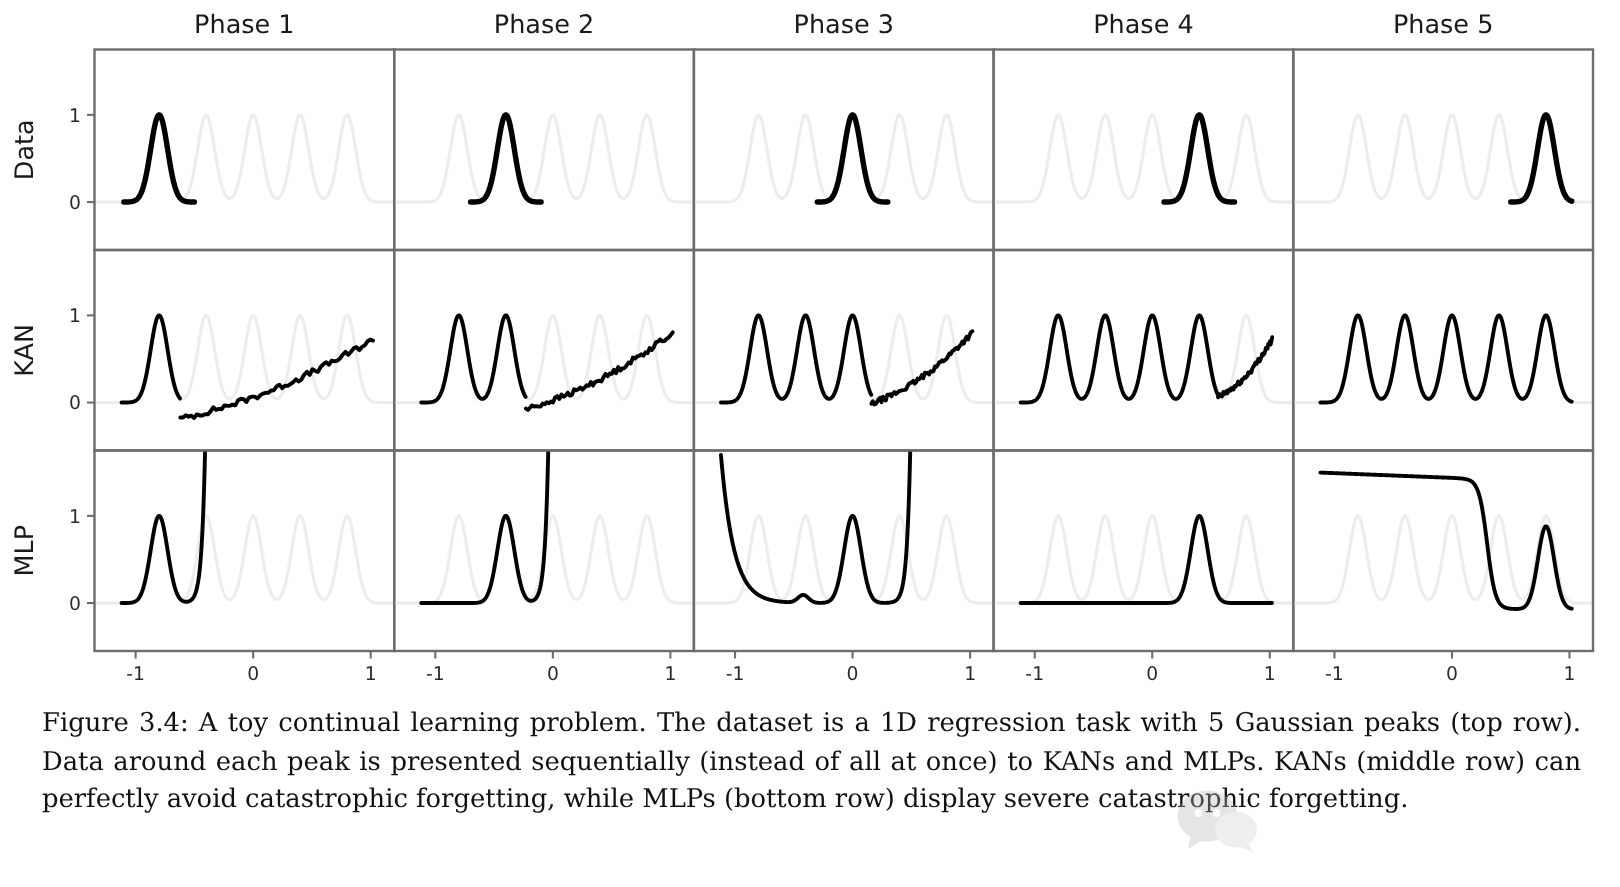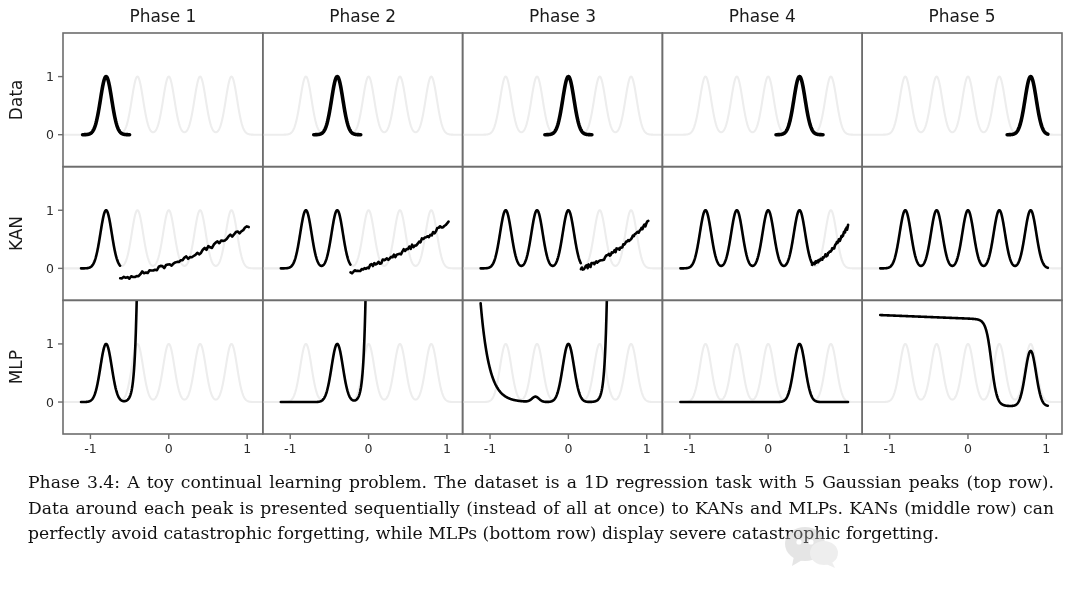--- a/index.html
+++ b/index.html
@@ -215,21 +215,21 @@
       <rect x="862.2" y="300.3333333333333" width="199.8" height="133.66666666666666" class="spine"></rect>
       <line x1="889.6235294117647" y1="434" x2="889.6235294117647" y2="439" class="tickmark"></line>
       <text x="889.6235294117647" y="453" class="ticklbl xtick">-1</text>
       <line x1="967.9764705882353" y1="434" x2="967.9764705882353" y2="439" class="tickmark"></line>
       <text x="967.9764705882353" y="453" class="ticklbl xtick">0</text>
       <line x1="1046.329411764706" y1="434" x2="1046.329411764706" y2="439" class="tickmark"></line>
       <text x="1046.329411764706" y="453" class="ticklbl xtick">1</text>
     </svg>
 </div>
 
-<div id="caption"><span class="fignum">Phase 3.4:</span><span> A toy continual learning problem. The dataset is a 1D regression task with 5 Gaussian peaks (top row).  Data around each peak is presented sequentially (instead of all at once) to KANs and MLPs.  KANs (middle row) can perfectly avoid catastrophic forgetting, while MLPs (bottom row) display severe catastrophic forgetting.</span></div>
+<div id="caption"><span class="fignum">Figure 3.4:</span><span> A toy continual learning problem. The dataset is a 1D regression task with 5 Gaussian peaks (top row).  Data around each peak is presented sequentially (instead of all at once) to KANs and MLPs.  KANs (middle row) can perfectly avoid catastrophic forgetting, while MLPs (bottom row) display severe catastrophic forgetting.</span></div>
 
 <div id="watermark">
   <svg class="wm-bubble" width="56" height="42" viewBox="0 0 56 42">
     <ellipse cx="21" cy="18" rx="20" ry="17" fill="#b5b5b5"></ellipse>
     <path d="M10 30 L8 40 L20 33 Z" fill="#b5b5b5"></path>
     <ellipse cx="40" cy="27" rx="14" ry="12" fill="#cfcfcf"></ellipse>
     <path d="M48 36 L51 42 L42 38 Z" fill="#cfcfcf"></path>
     <circle cx="15" cy="16" r="2.6" fill="#ffffff"></circle>
     <circle cx="27" cy="16" r="2.6" fill="#ffffff"></circle>
   </svg>

